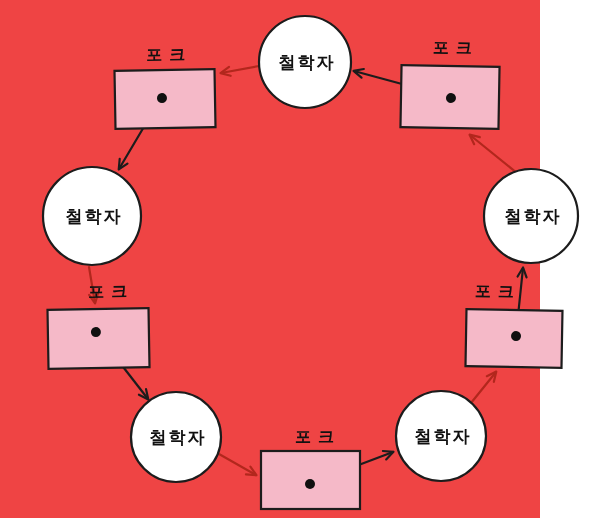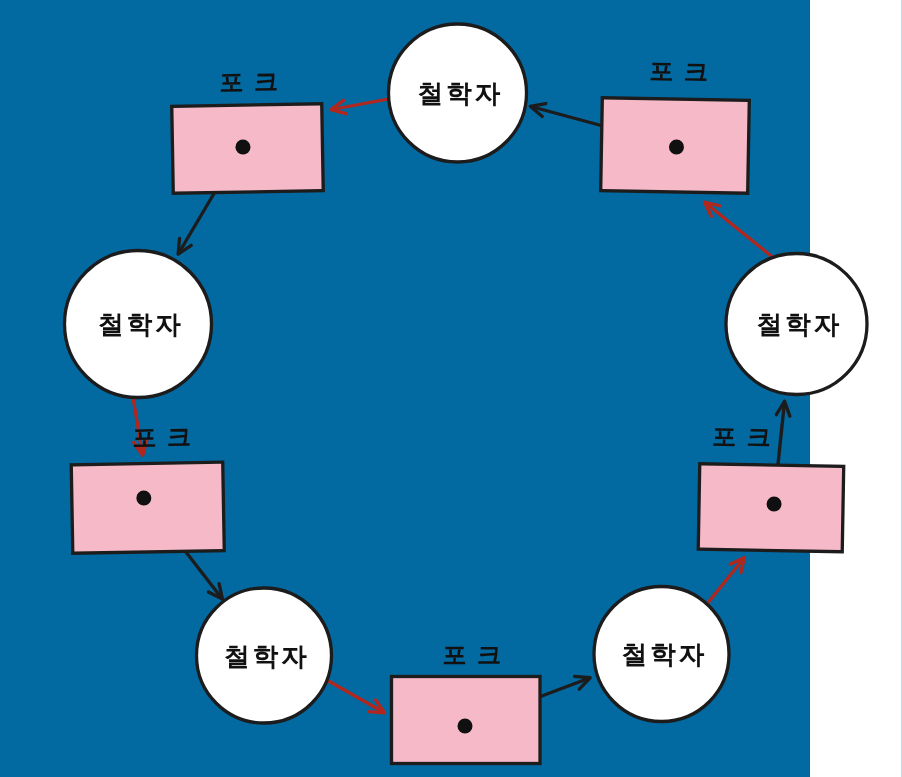--- a/index.html
+++ b/index.html
@@ -8,21 +8,21 @@
     background: #ffffff;
     width: 601px;
     height: 518px;
     overflow: hidden;
     font-family: "Liberation Sans", "DejaVu Sans", sans-serif;
   }
   .stage {
     position: relative;
     width: 540px;
     height: 518px;
-    background: #0369a1;
+    background: #ef4444;
   }
   svg { display: block; }
   .phil-label {
     font-size: 17px;
     font-weight: 600;
     letter-spacing: 2px;
   }
   .fork-label {
     font-size: 16px;
     font-weight: 700;

